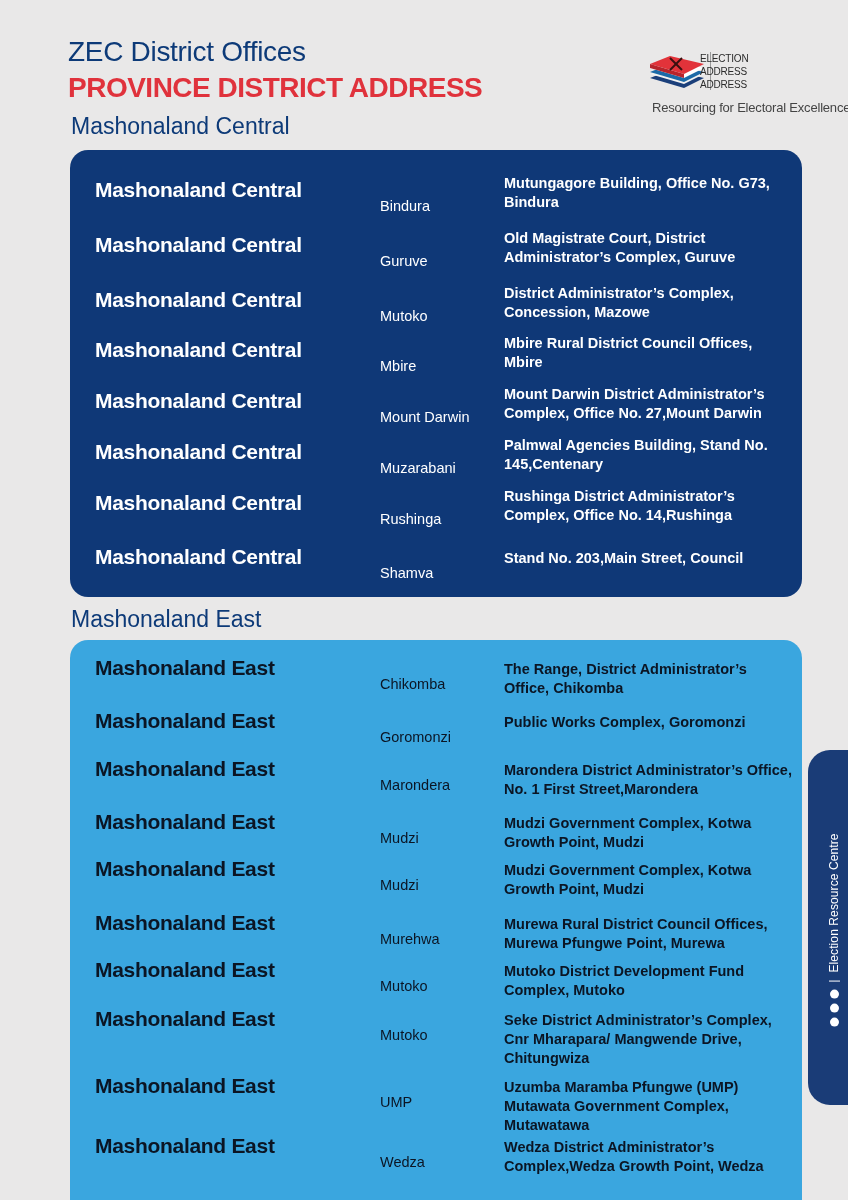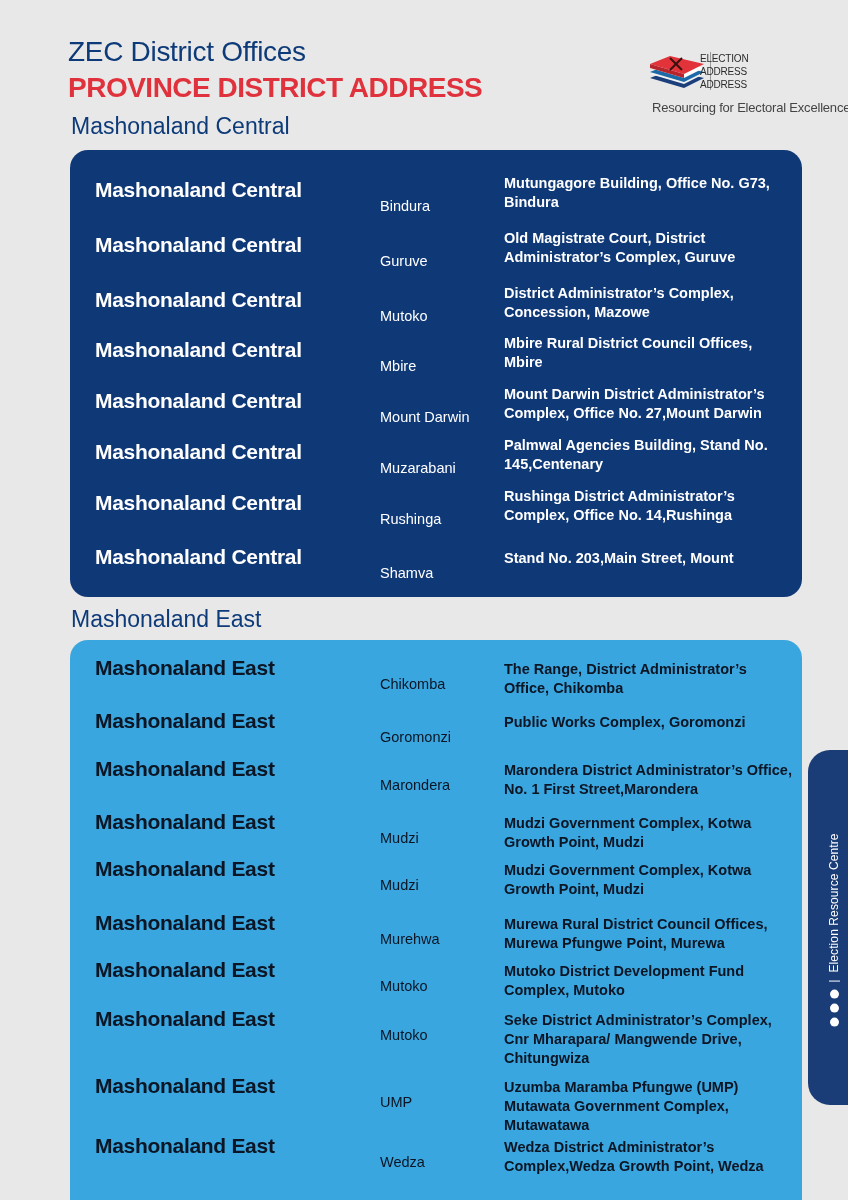--- a/index.html
+++ b/index.html
@@ -126,21 +126,21 @@
     <span class="addr">Palmwal Agencies Building, Stand No. 145,Centenary</span>
   </div>
   <div class="row" style="top:341px">
     <span class="prov">Mashonaland Central</span>
     <span class="dist">Rushinga</span>
     <span class="addr">Rushinga District Administrator’s Complex, Office No. 14,Rushinga</span>
   </div>
   <div class="row" style="top:395px">
     <span class="prov">Mashonaland Central</span>
     <span class="dist">Shamva</span>
-    <span class="addr" style="top:4px">Stand No. 203,Main Street, Mount</span>
+    <span class="addr" style="top:4px">Stand No. 203,Main Street, Council</span>
   </div>
 </div>
 
 <div class="section-heading" style="top:606px">Mashonaland East</div>
 
 <div class="panel east">
   <div class="row" style="top:16px">
     <span class="prov">Mashonaland East</span>
     <span class="dist">Chikomba</span>
     <span class="addr" style="top:4px">The Range, District Administrator’s Office, Chikomba</span>

